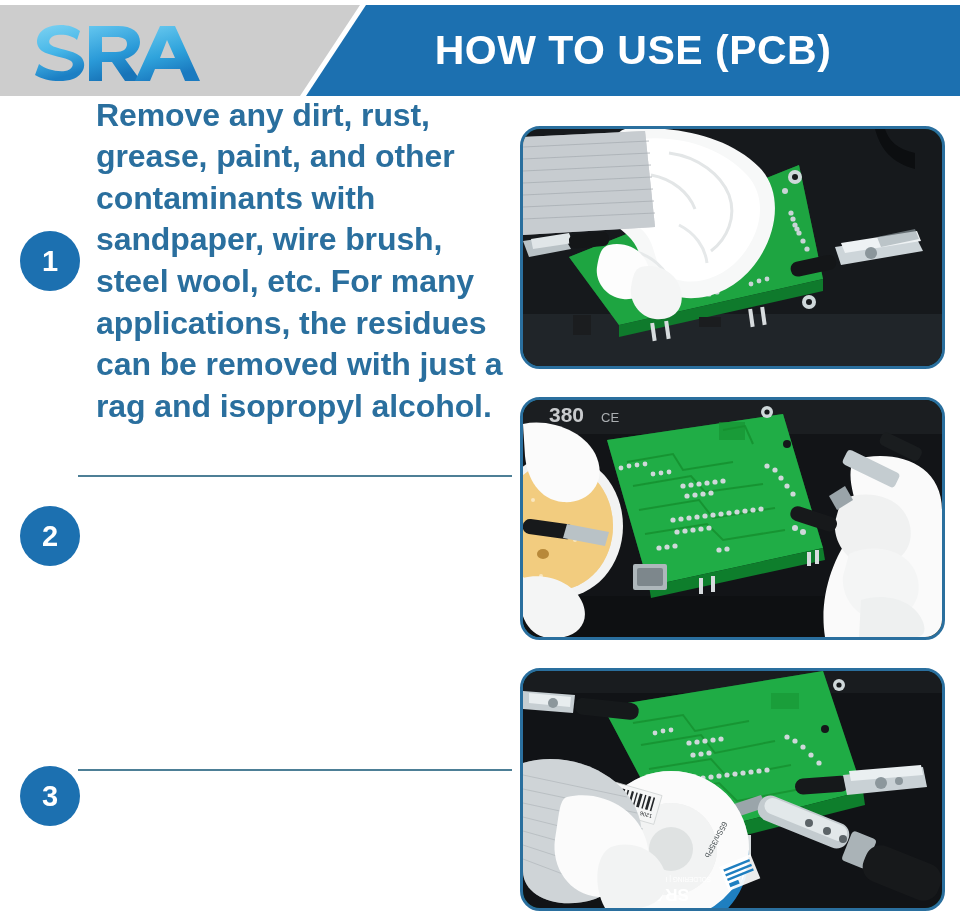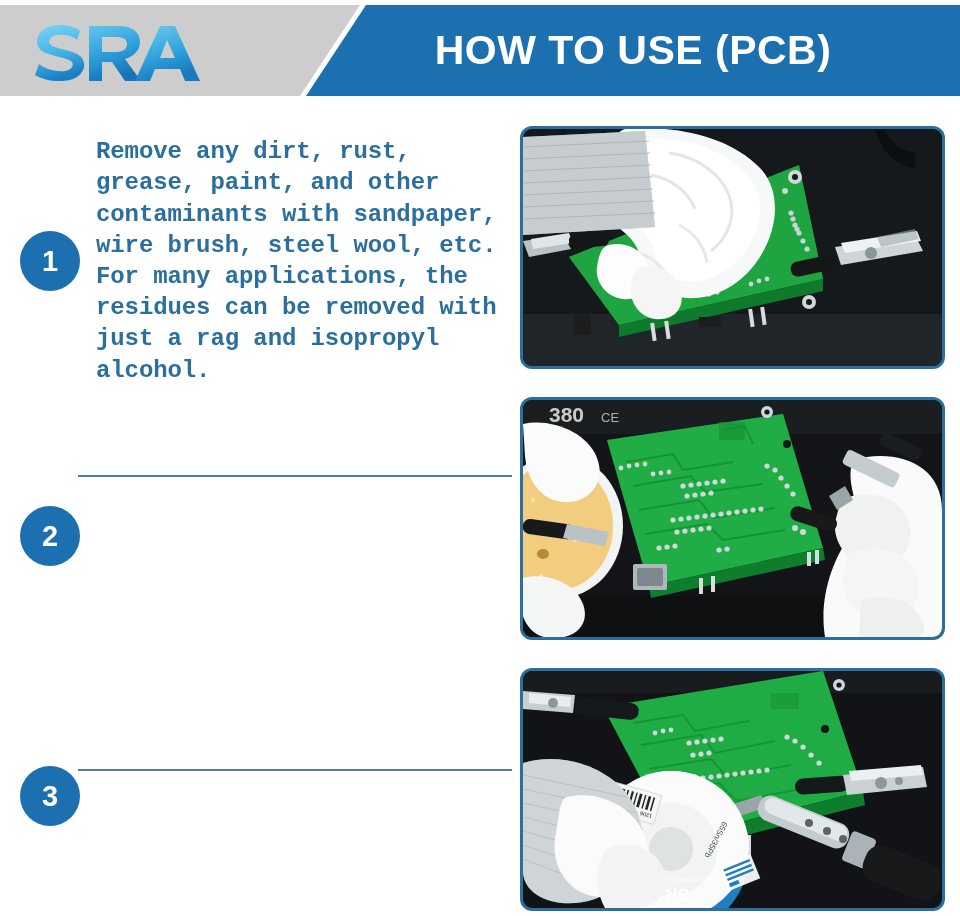--- a/index.html
+++ b/index.html
@@ -78,45 +78,45 @@
     font-weight:bold;
     display:flex; align-items:center; justify-content:center;
     margin-left:20px;
     margin-right:16px;
     font-family:"Liberation Sans", sans-serif;
   }
 
   .step-text {
     flex:1 1 auto;
     color:#2a6f9e;
-    font-size:24px;
+    font-size:32px;
     font-weight:bold;
     line-height:1.30;
     letter-spacing:-0.1px;
-    font-family:Liberation Mono, monospace;
+    font-family:Liberation Sans, sans-serif;
     padding-right:8px;
   }
 
   .divider {
     position:absolute;
     left:78px;
     width:434px;
     height:2px;
     background:#4d7f96;
   }
   .divider-1 { top:379px; }
   .divider-2 { top:673px; }
 
   
   .photo {
     position:absolute;
     left:520px;
     width:425px;
     border:3px solid #2a6f9e;
-    border-radius:12px;
+    border-radius:20px;
     overflow:hidden;
     background:#0f766e;
   }
   .photo-1 { top:126px; height:243px; }
   .photo-2 { top:397px; height:243px; }
   .photo-3 { top:668px; height:243px; }
   .photo svg { display:block; width:100%; height:100%; }
 </style>
 </head>
 <body>

